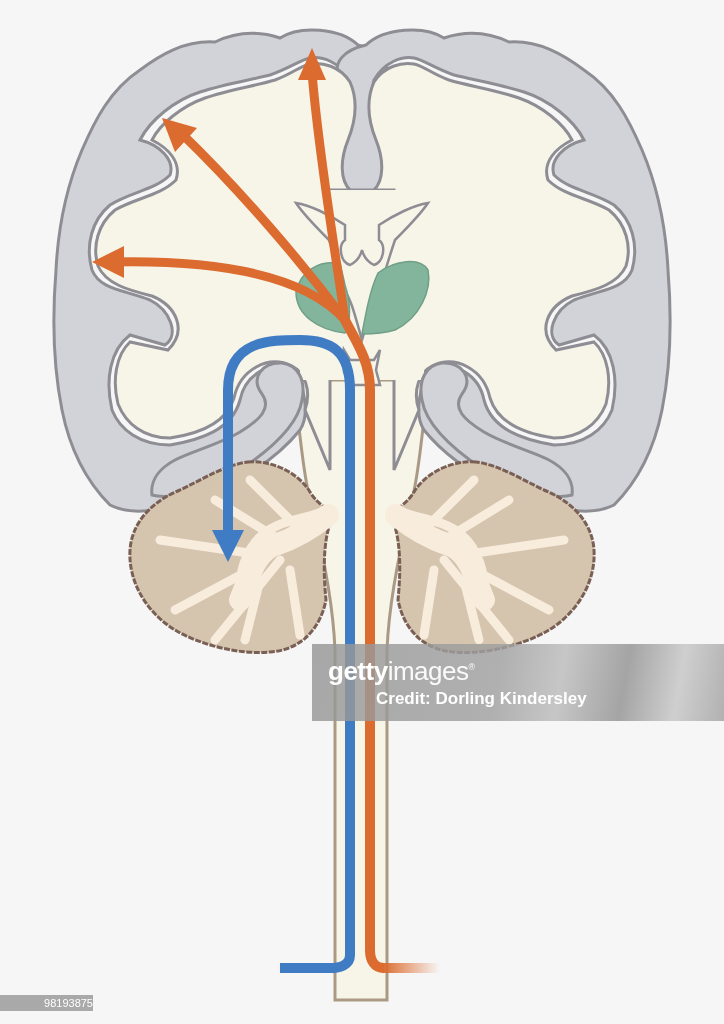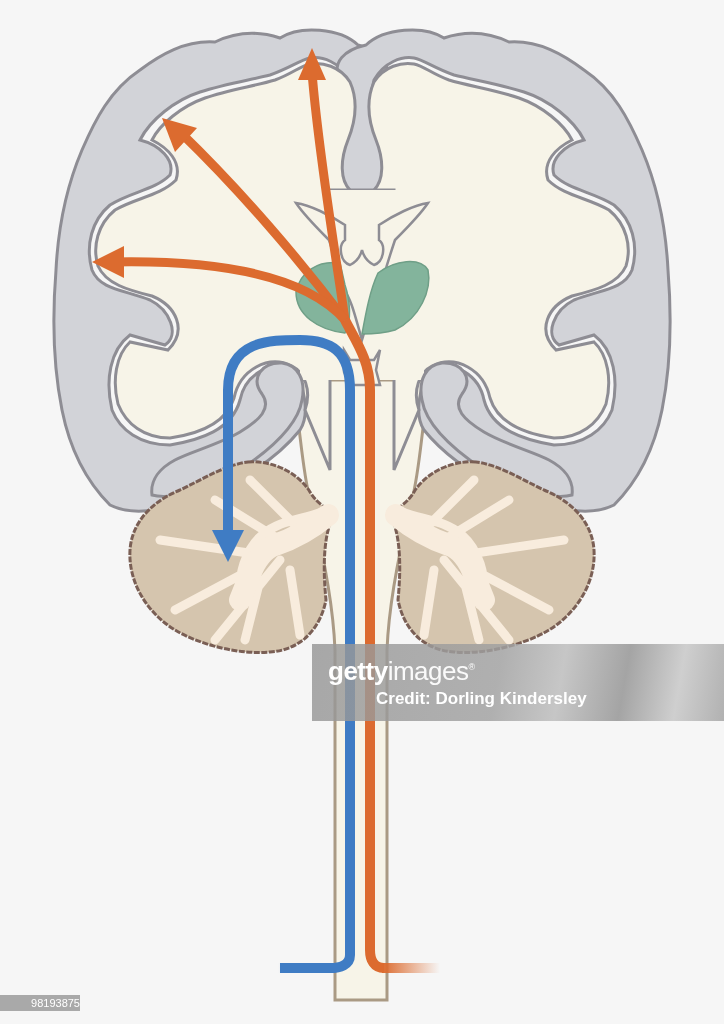--- a/index.html
+++ b/index.html
@@ -6,21 +6,21 @@
   body { width:724px; height:1024px; background:#f6f6f6; position:relative; overflow:hidden;
          font-family:"Liberation Sans", sans-serif; }
   #diagram { position:absolute; left:0; top:0; width:724px; height:1024px; }
   .watermark { position:absolute; left:312px; top:644px; width:412px; height:77px;
     background:linear-gradient(100deg, rgba(150,150,150,0.82) 0%, rgba(160,160,160,0.82) 45%,
       rgba(190,190,190,0.85) 60%, rgba(150,150,150,0.85) 75%, rgba(200,200,200,0.85) 88%, rgba(165,165,165,0.85) 100%); }
   .wm-logo { position:absolute; left:16px; top:8px; color:#ffffff; font-size:26px; letter-spacing:-0.5px; line-height:30px; }
   .wm-logo b { font-weight:bold; }
   .wm-logo span.light { font-weight:normal; opacity:0.95; }
   .wm-credit { position:absolute; left:16px; top:44px; color:#ffffff; font-size:17px; font-weight:bold; line-height:22px;margin-left:48px; }
-  .img-id { position:absolute; left:0; top:995px; width:80px; height:16px; background:#a9a9a9;
+  .img-id { position:absolute; left:0; top:995px; width:93px; height:16px; background:#a9a9a9;
     color:#ffffff; font-size:11px; line-height:16px; text-align:right; padding-right:0; box-sizing:border-box; padding-left:14px; }
 </style>
 </head>
 <body>
 
 <svg id="diagram" viewBox="0 0 724 1024" xmlns="http://www.w3.org/2000/svg">
   <defs>
     <linearGradient id="blueFade" x1="0" x2="1" y1="0" y2="0">
       <stop offset="0" stop-color="#3f7cc4" stop-opacity="0"></stop>
       <stop offset="1" stop-color="#3f7cc4" stop-opacity="1"></stop>

